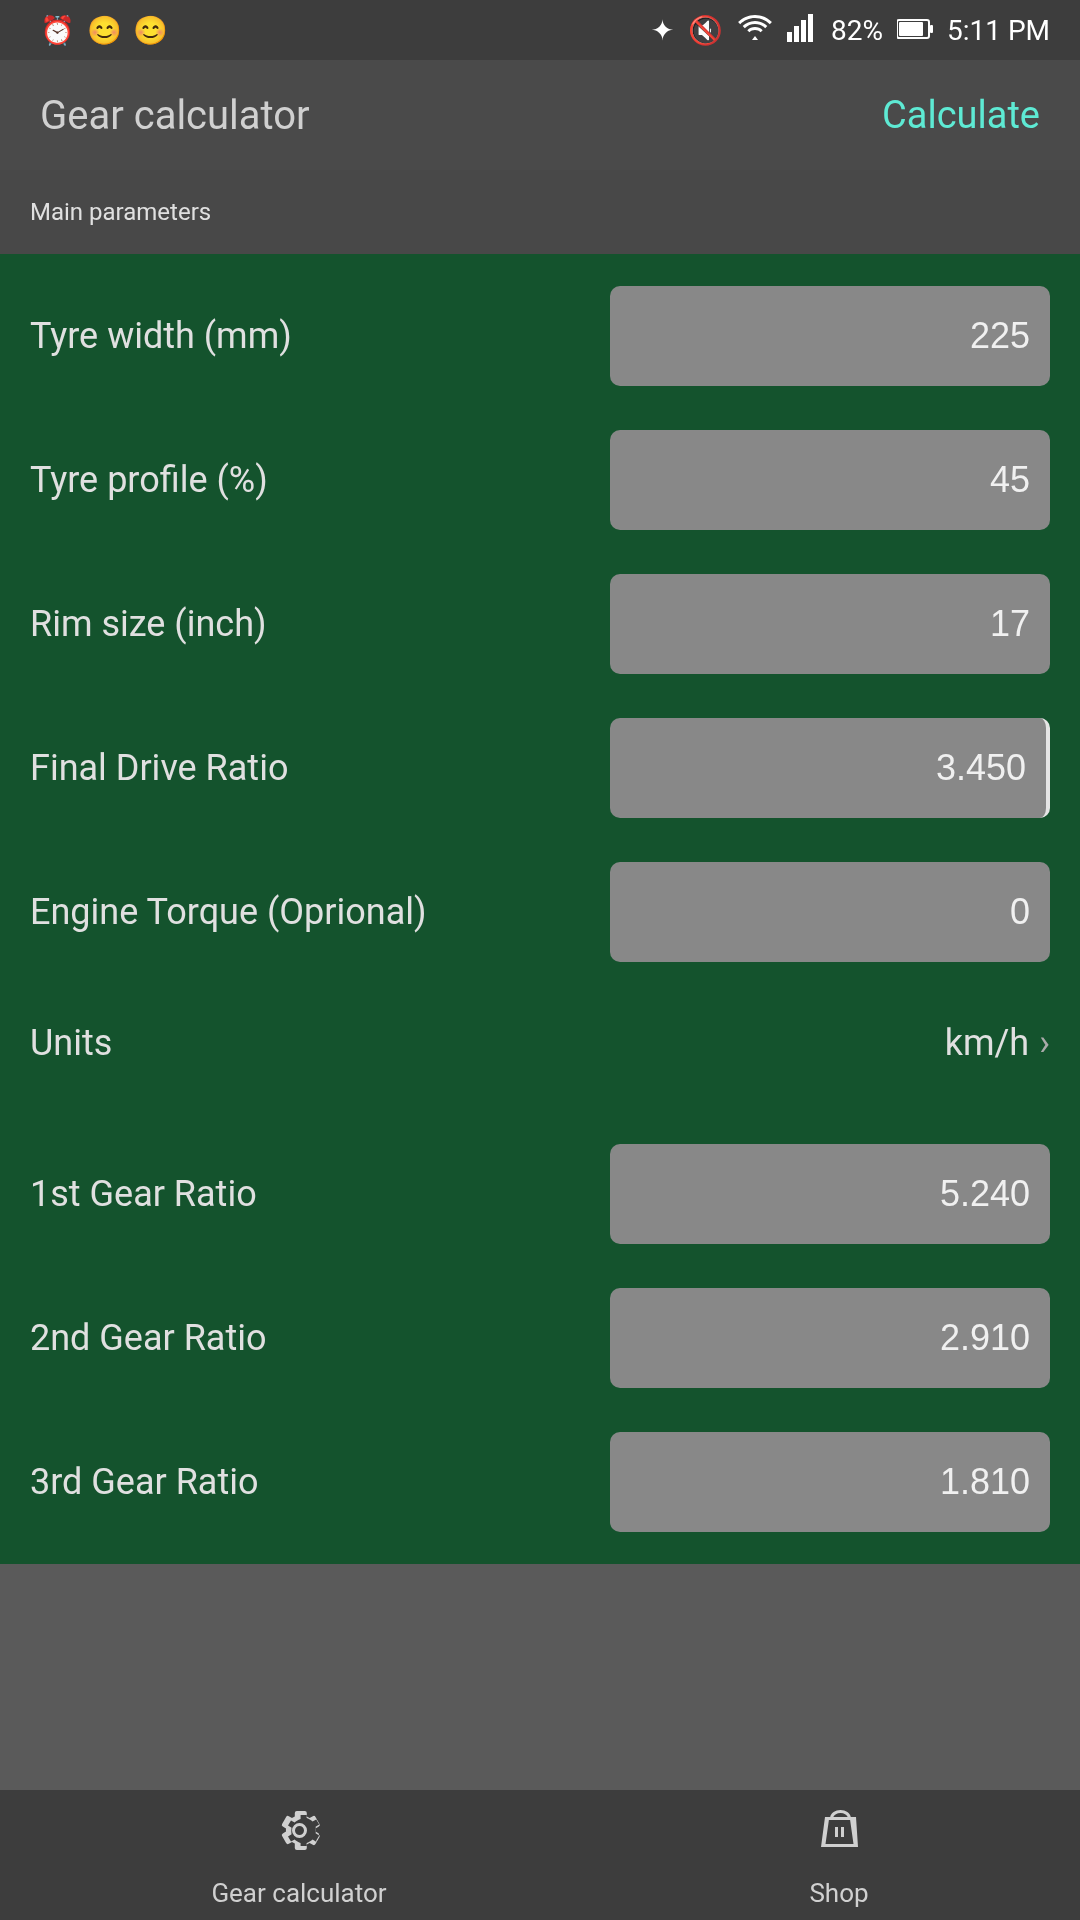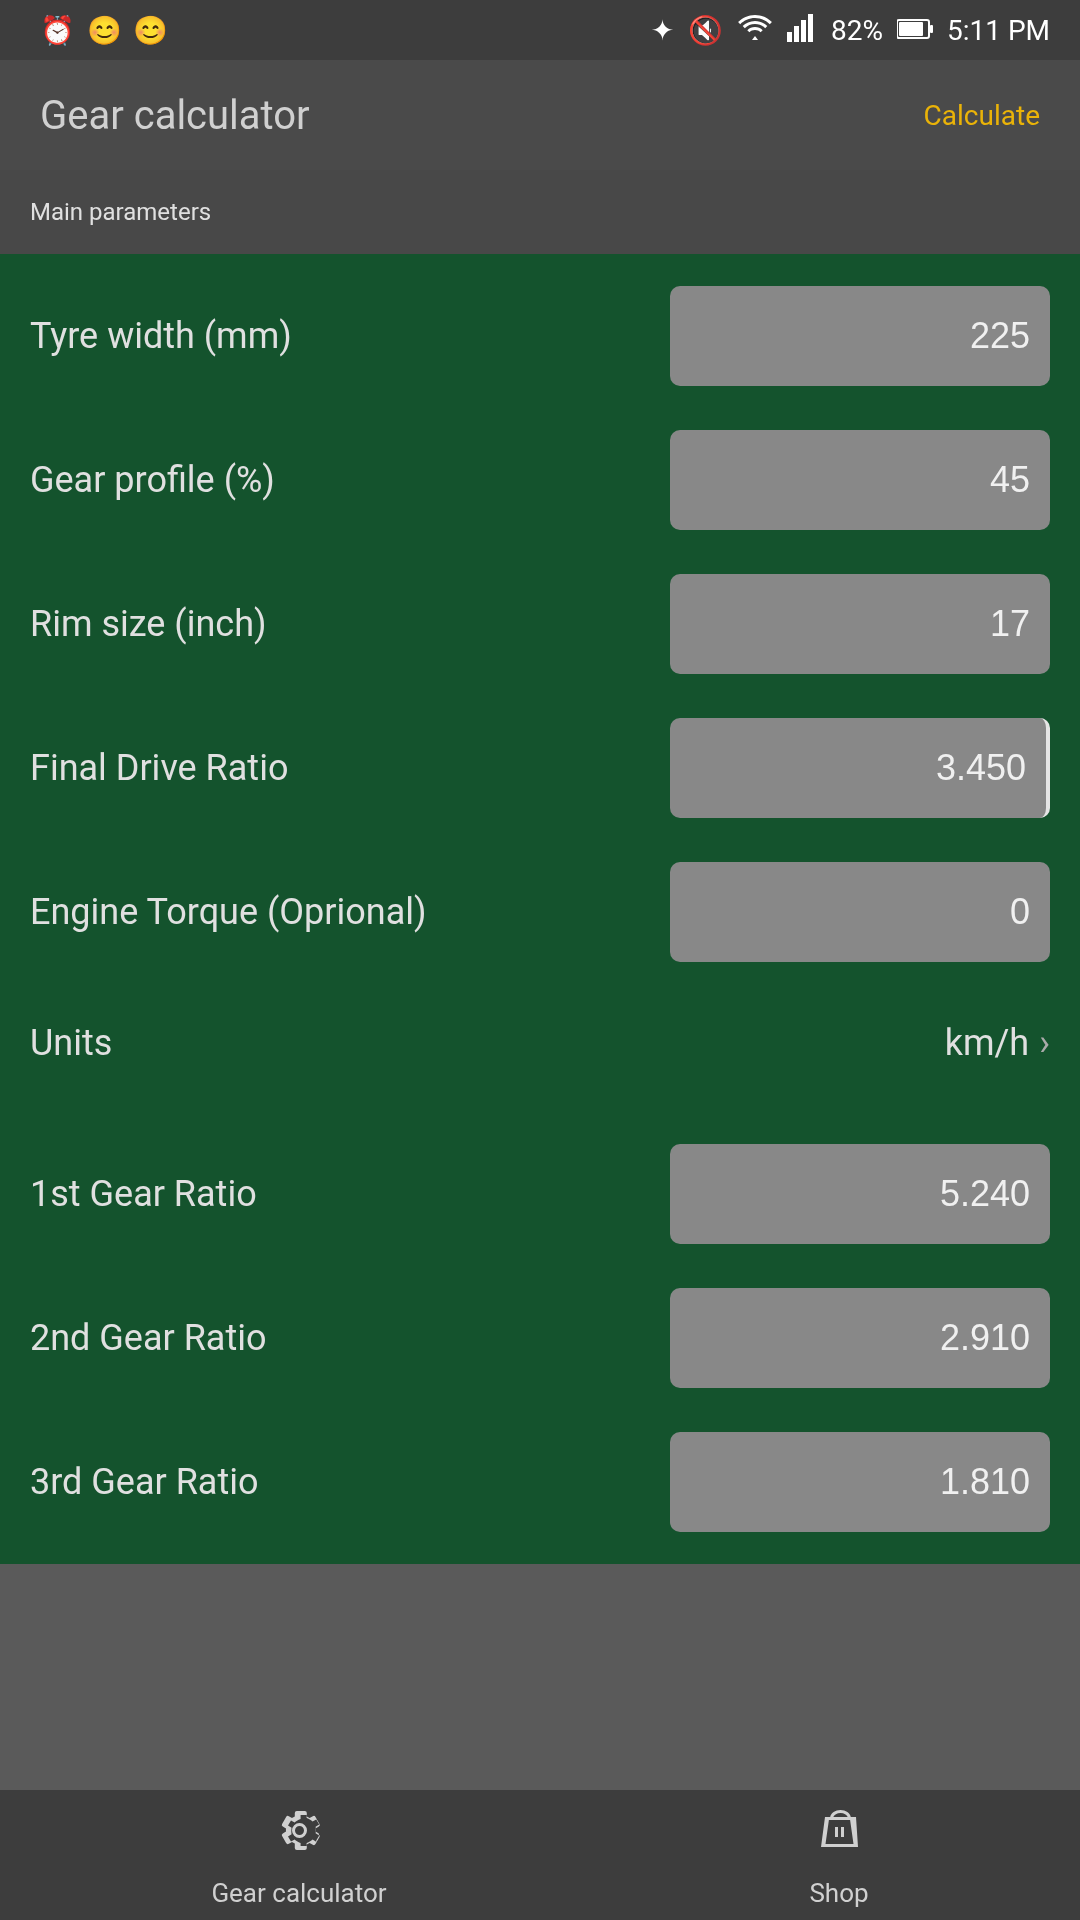--- a/index.html
+++ b/index.html
@@ -58,22 +58,22 @@
       padding: 0 40px;
     }
 
     .app-bar-title {
       font-size: 40px;
       color: #d0d0d0;
       font-weight: 400;
     }
 
     .app-bar-action {
-      font-size: 28px;
-      color: #eab308;
+      font-size: 38px;
+      color: #5eead4;
       font-weight: 400;
       cursor: pointer;
     }
 
     
     .section-header {
       width: 100%;
       background-color: #484848;
       padding: 28px 30px;
     }
@@ -100,21 +100,21 @@
     }
 
     .form-label {
       font-size: 36px;
       color: #e0e0e0;
       font-weight: 400;
       flex: 1;
     }
 
     .form-input {
-      width: 380px;
+      width: 440px;
       height: 100px;
       background-color: #888888;
       border: none;
       border-radius: 10px;
       text-align: right;
       padding: 0 20px;
       font-size: 36px;
       color: #f0f0f0;
       outline: none;
     }
@@ -245,21 +245,21 @@
   </div>
 
   <div class="content-area">
 
     <div class="form-row">
       <span class="form-label">Tyre width (mm)</span>
       <input class="form-input" type="text" value="225" style="">
     </div>
 
     <div class="form-row">
-      <span class="form-label">Gear profile (%)</span>
+      <span class="form-label">Tyre profile (%)</span>
       <input class="form-input" type="text" value="45" style="">
     </div>
 
     <div class="form-row">
       <span class="form-label">Rim size (inch)</span>
       <input class="form-input" type="text" value="17" style="">
     </div>
 
     <div class="form-row">
       <span class="form-label">Final Drive Ratio</span>

